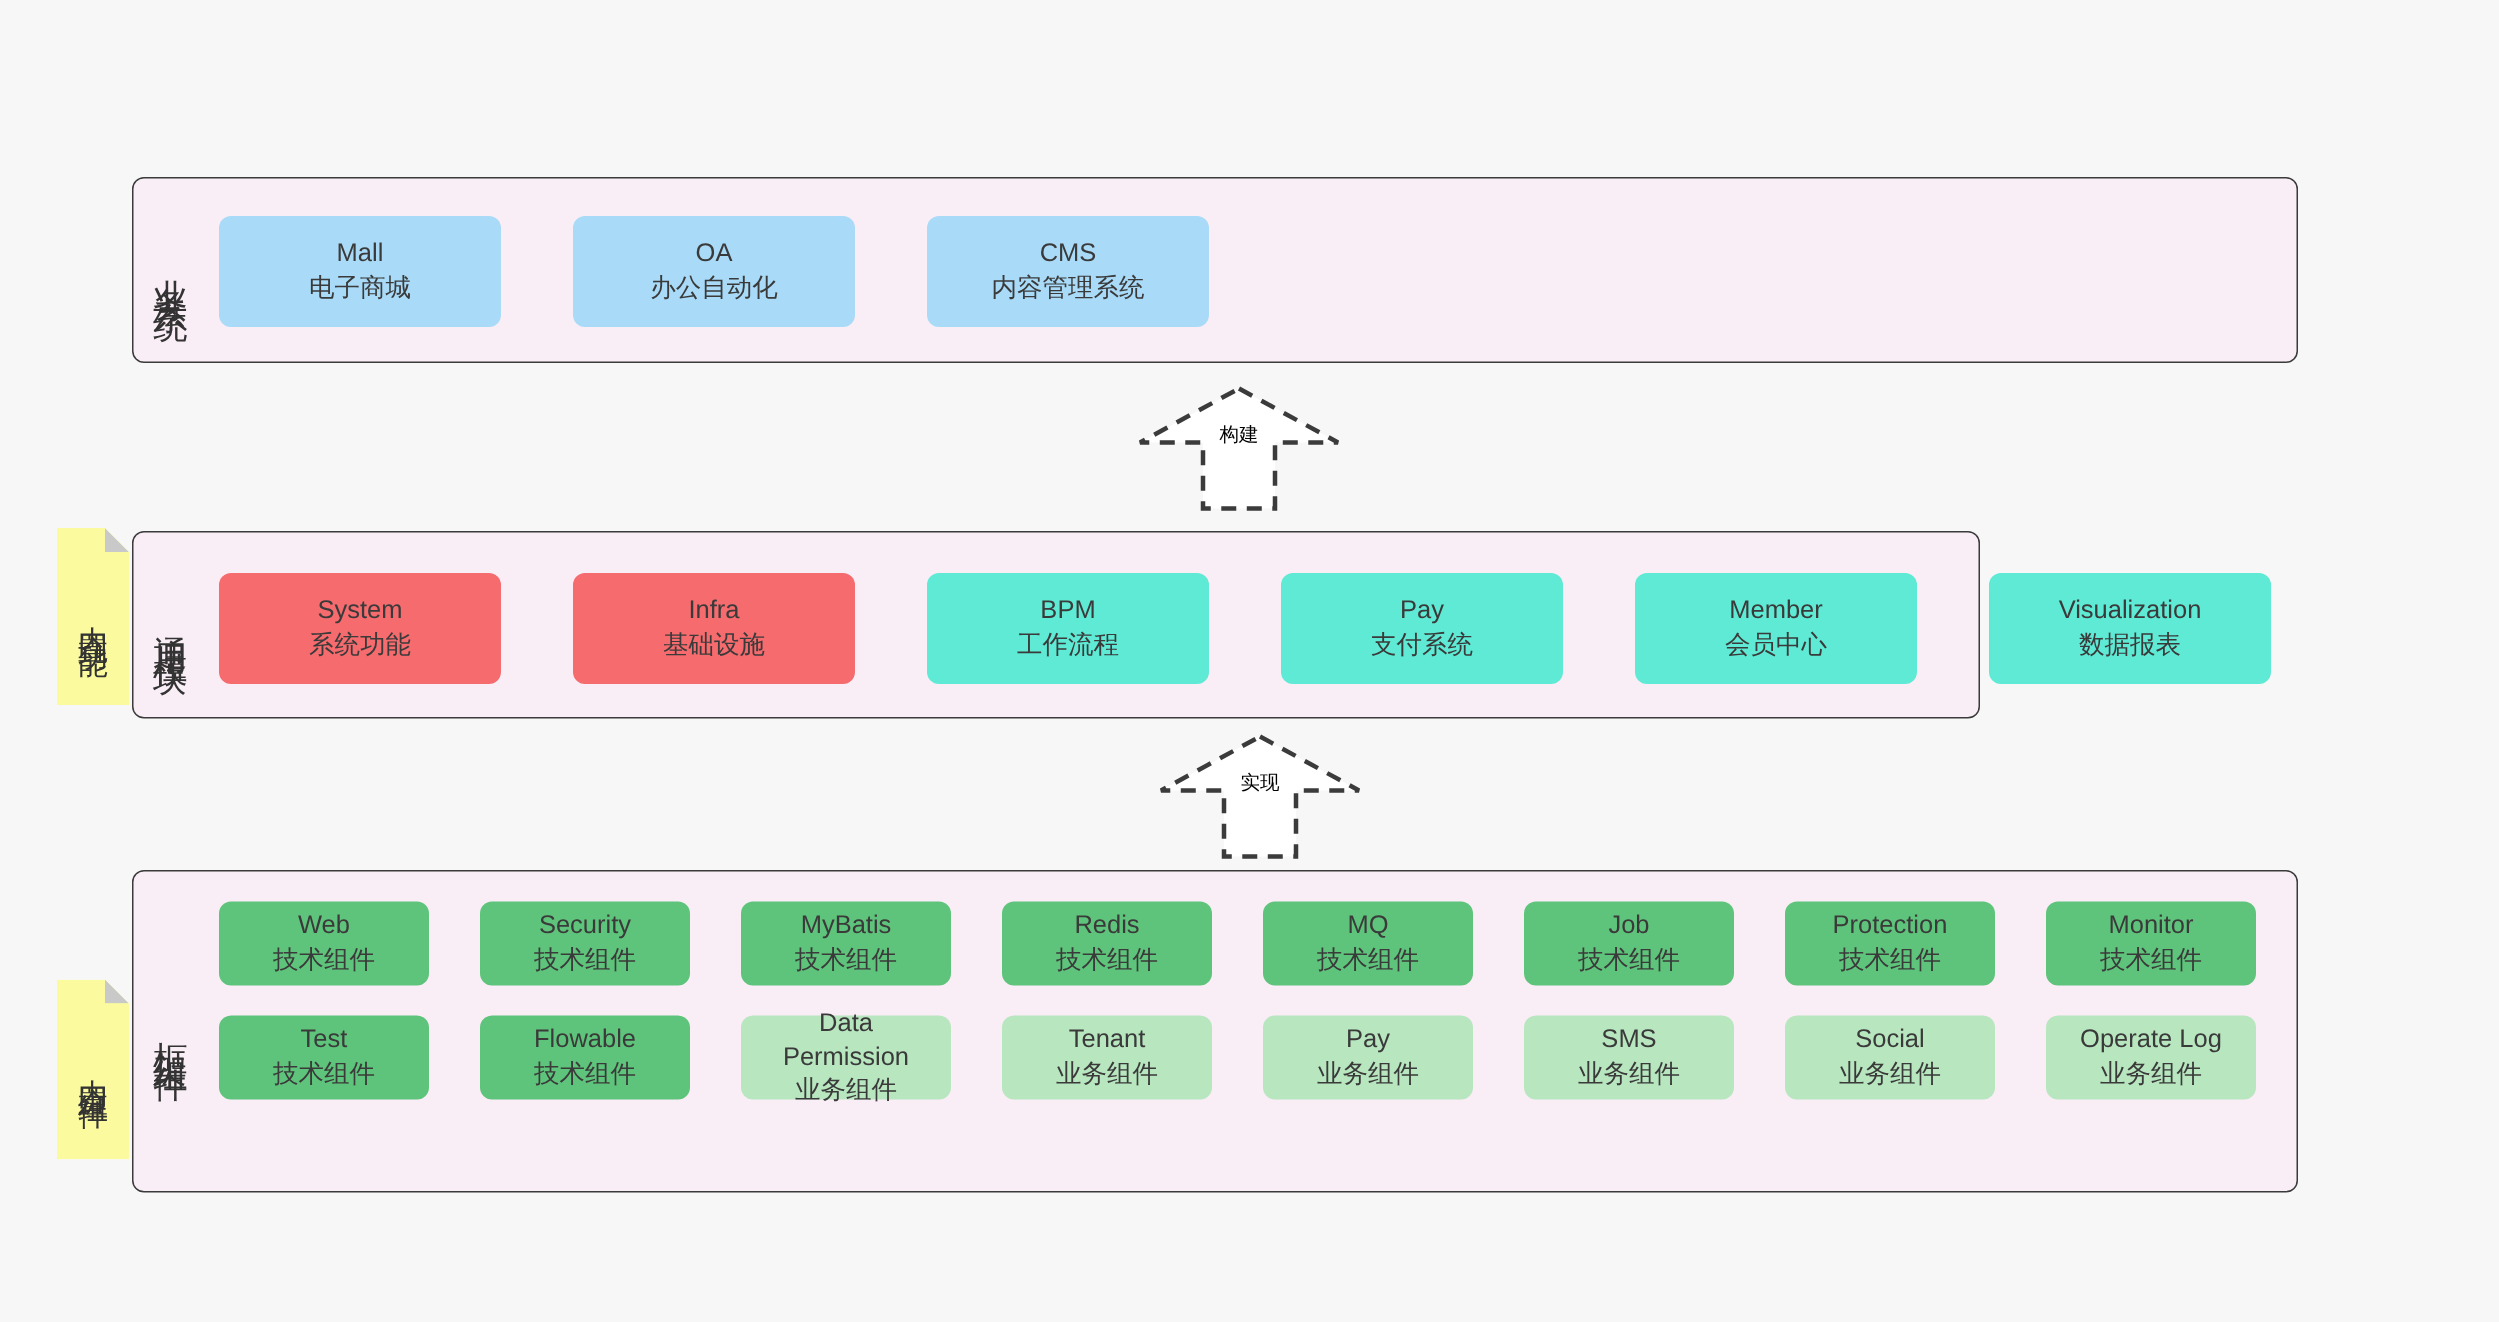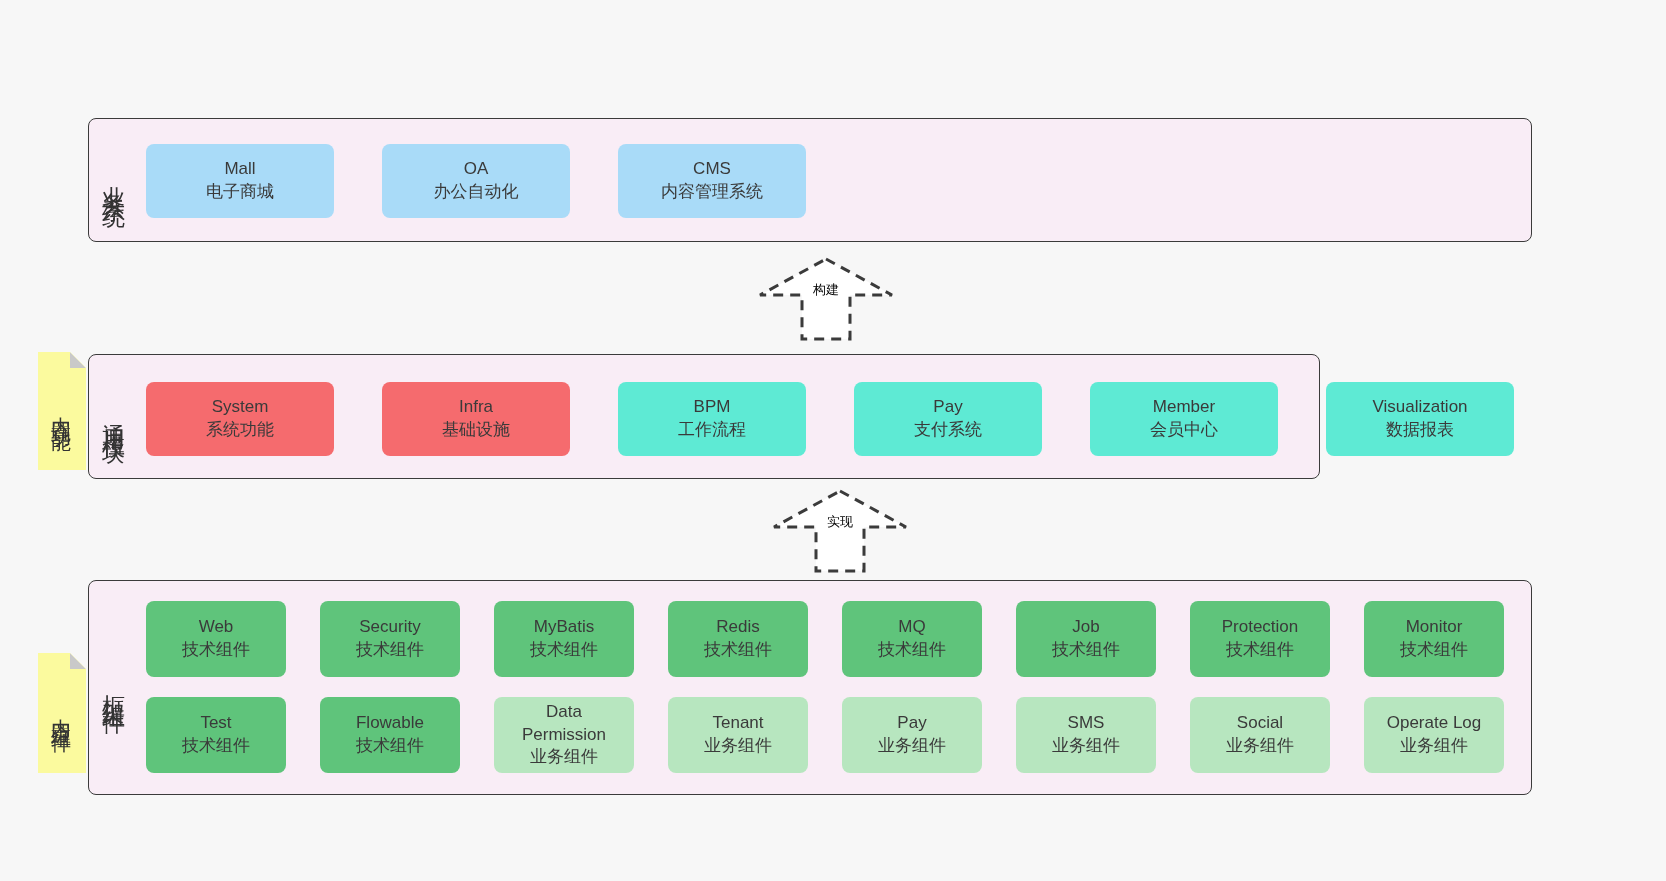--- a/index.html
+++ b/index.html
@@ -20,21 +20,21 @@
   .box-row { position:absolute; left:57px; top:25px; display:flex; gap:48px; }
   .box {
     width:188px; height:74px; border-radius:8px; padding:0 12px;
     display:flex; flex-direction:column; align-items:center; justify-content:center;
     text-align:center; font-size:17px; line-height:1.35; color:#3a3a3a;
   }
   .grid {
     position:absolute; left:57px; top:20px; display:grid;
     grid-template-columns:repeat(8, 140px); column-gap:34px; row-gap:20px;
   }
-  .grid .box { width:140px; height:76px; padding:16px 10px; }
+  .grid .box { width:140px; height:56px; padding:16px 10px; }
 
   .b-blue   { background:#a9dbf8; }
   .b-red    { background:#f56b6e; }
   .b-pink   { background:#5eead4; }
   .b-green  { background:#5fc47b; }
   .b-lgreen { background:#b7e6bf; }
 
   .sticky {
     position:absolute; background:#fbfa9e;
     clip-path:polygon(0 0, calc(100% - 16px) 0, 100% 16px, 100% 100%, 0 100%);

